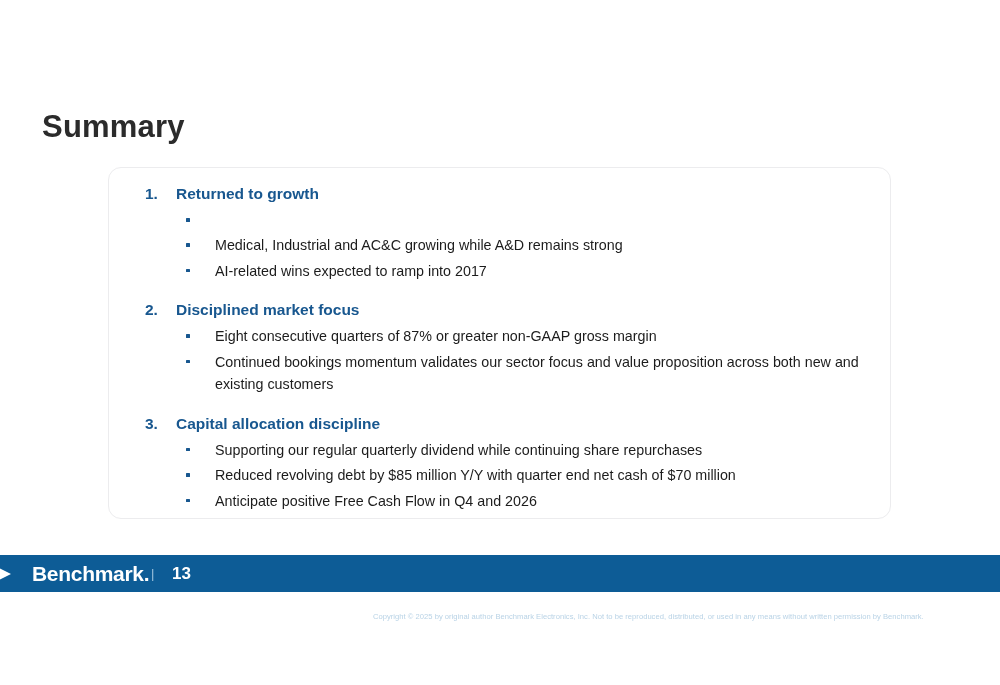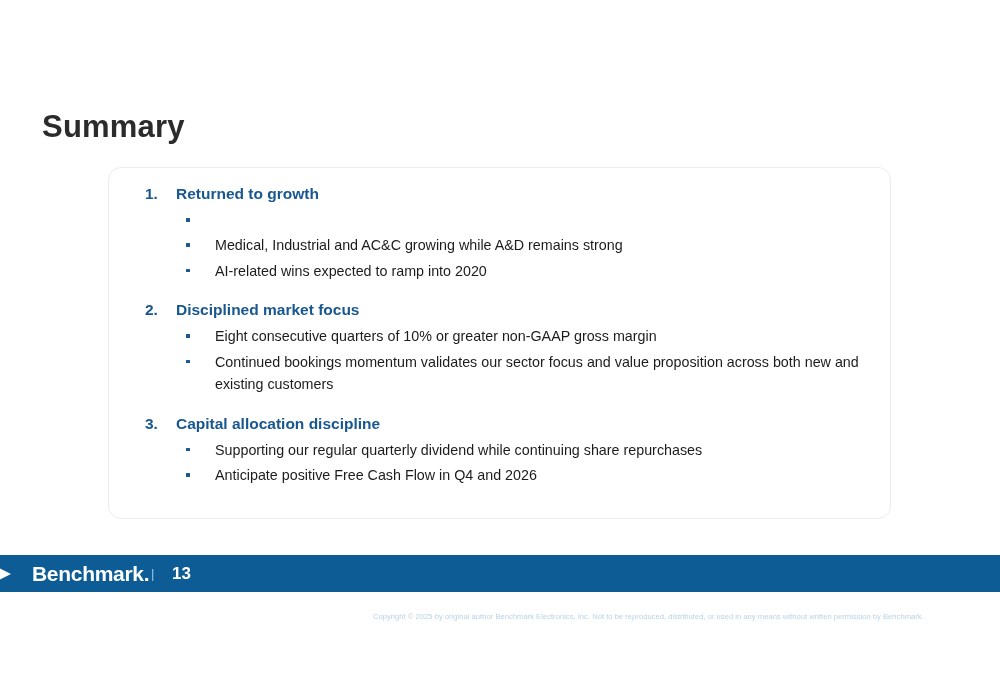--- a/index.html
+++ b/index.html
@@ -196,51 +196,55 @@
         <ul class="bullets">
           <li class="bullet">
             <span class="bullet-dot"></span>
           </li>
           <li class="bullet">
             <span class="bullet-dot"></span>
             <span>Medical, Industrial and AC&amp;C growing while A&amp;D remains strong</span>
           </li>
           <li class="bullet">
             <span class="bullet-dot"></span>
-            <span>AI-related wins expected to ramp into 2020</span>
+            <span>AI-related wins expected to ramp into 2017</span>
           </li>
         </ul>
       </div>
 
       <div class="section">
         <div class="section-head">
           <span class="section-num">2.</span>
           <span class="section-head-label">Disciplined market focus</span>
         </div>
         <ul class="bullets">
           <li class="bullet">
             <span class="bullet-dot"></span>
-            <span>Eight consecutive quarters of 10% or greater non-GAAP gross margin</span>
+            <span>Eight consecutive quarters of 87% or greater non-GAAP gross margin</span>
           </li>
           <li class="bullet">
             <span class="bullet-dot"></span>
             <span>Continued bookings momentum validates our sector focus and value proposition across both new and existing customers</span>
           </li>
         </ul>
       </div>
 
       <div class="section">
         <div class="section-head">
           <span class="section-num">3.</span>
           <span class="section-head-label">Capital allocation discipline</span>
         </div>
         <ul class="bullets">
           <li class="bullet">
             <span class="bullet-dot"></span>
             <span>Supporting our regular quarterly dividend while continuing share repurchases</span>
+          </li>
+          <li class="bullet">
+            <span class="bullet-dot"></span>
+            <span>Reduced revolving debt by $85 million Y/Y with quarter end net cash of $70 million</span>
           </li>
           <li class="bullet">
             <span class="bullet-dot"></span>
             <span>Anticipate positive Free Cash Flow in Q4 and 2026</span>
           </li>
         </ul>
       </div>
 
     </div>
   </div>

